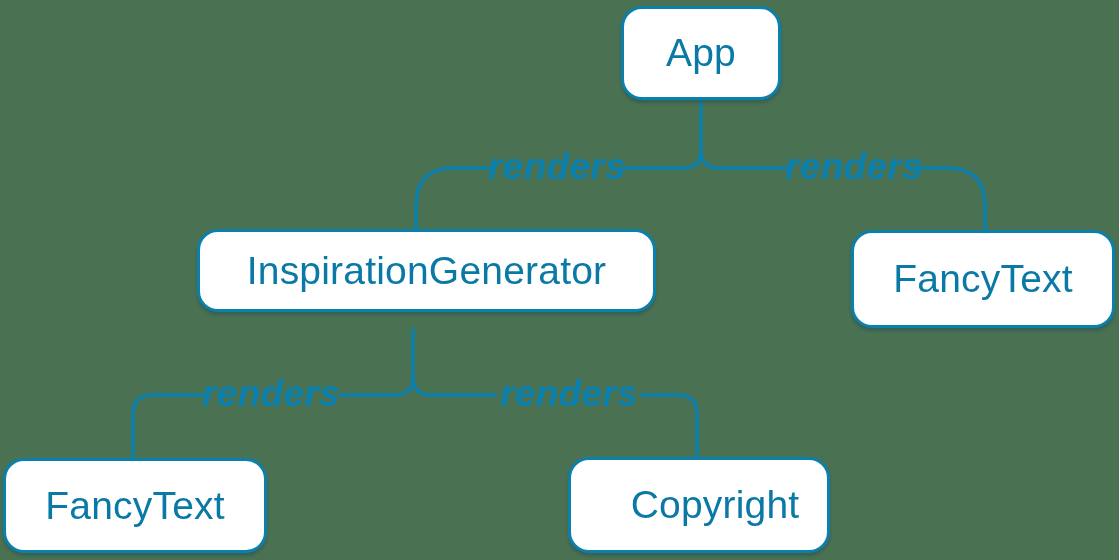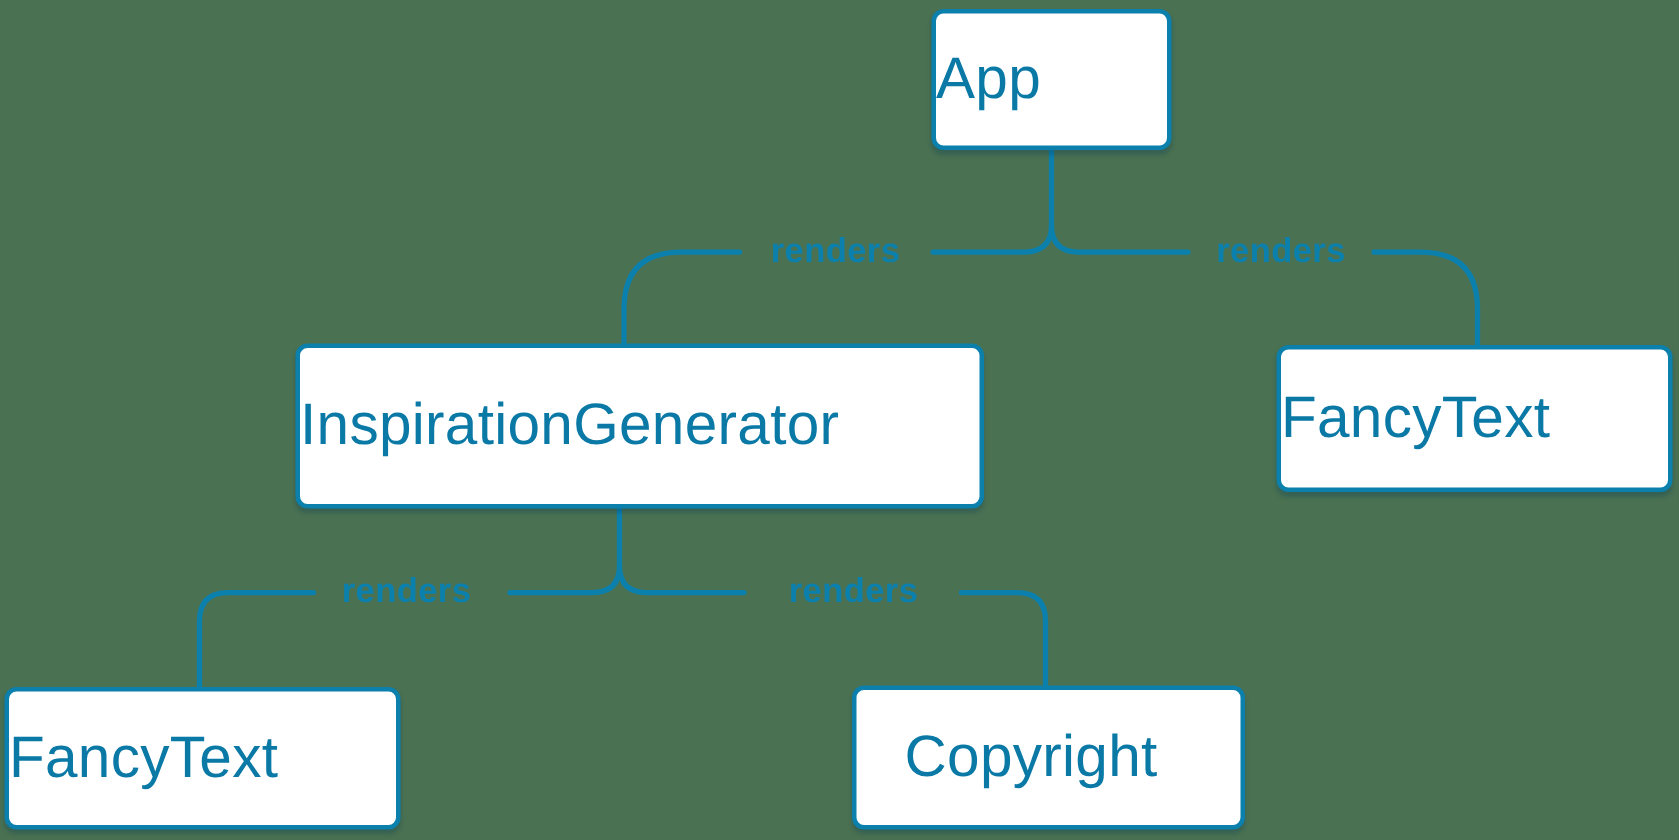--- a/index.html
+++ b/index.html
@@ -26,42 +26,44 @@
     fill: none;
     stroke: #0c80ad;
     stroke-width: 3.5;
     stroke-linecap: round;
   }
   .node {
     position: absolute;
     box-sizing: border-box;
     background: #ffffff;
     border: 3px solid #0c80ad;
-    border-radius: 8px;
+    border-radius: 21px;
     display: flex;
     align-items: center;
+    justify-content: center;
     color: #0a79a6;
     font-size: 39px;
     font-weight: 500;
     letter-spacing: 0.2px;
     box-shadow: 0 3px 3px rgba(10, 60, 85, 0.30);
   }
   .node-app        { left: 621px; top: 6px;   width: 160px; height: 94px; }
-  .node-inspgen    { left: 197px; top: 229px; width: 459px; height: 110px; }
+  .node-inspgen    { left: 197px; top: 229px; width: 459px; height: 83px; }
   .node-fancy-top  { left: 851px; top: 230px; width: 264px; height: 98px; }
   .node-fancy-bot  { left: 3px;   top: 458px; width: 264px; height: 95px; }
   .node-copyright  { left: 568px; top: 457px; width: 262px; height: 96px; padding-left: 32px; }
   .edge-label {
     position: absolute;
     transform: translate(-50%, -50%);
     color: #0c80ad;
-    font-size: 23px;
+    font-size: 37px;
     font-weight: 600;
     letter-spacing: 0.3px;
     white-space: nowrap;
+    font-style: italic;
   }
   .edge-label-1 { left: 557px; top: 167px; }
   .edge-label-2 { left: 854px; top: 167px; }
   .edge-label-3 { left: 271px; top: 394px; }
   .edge-label-4 { left: 569px; top: 394px; }
 </style>
 </head>
 <body>
 
 <div class="canvas">

